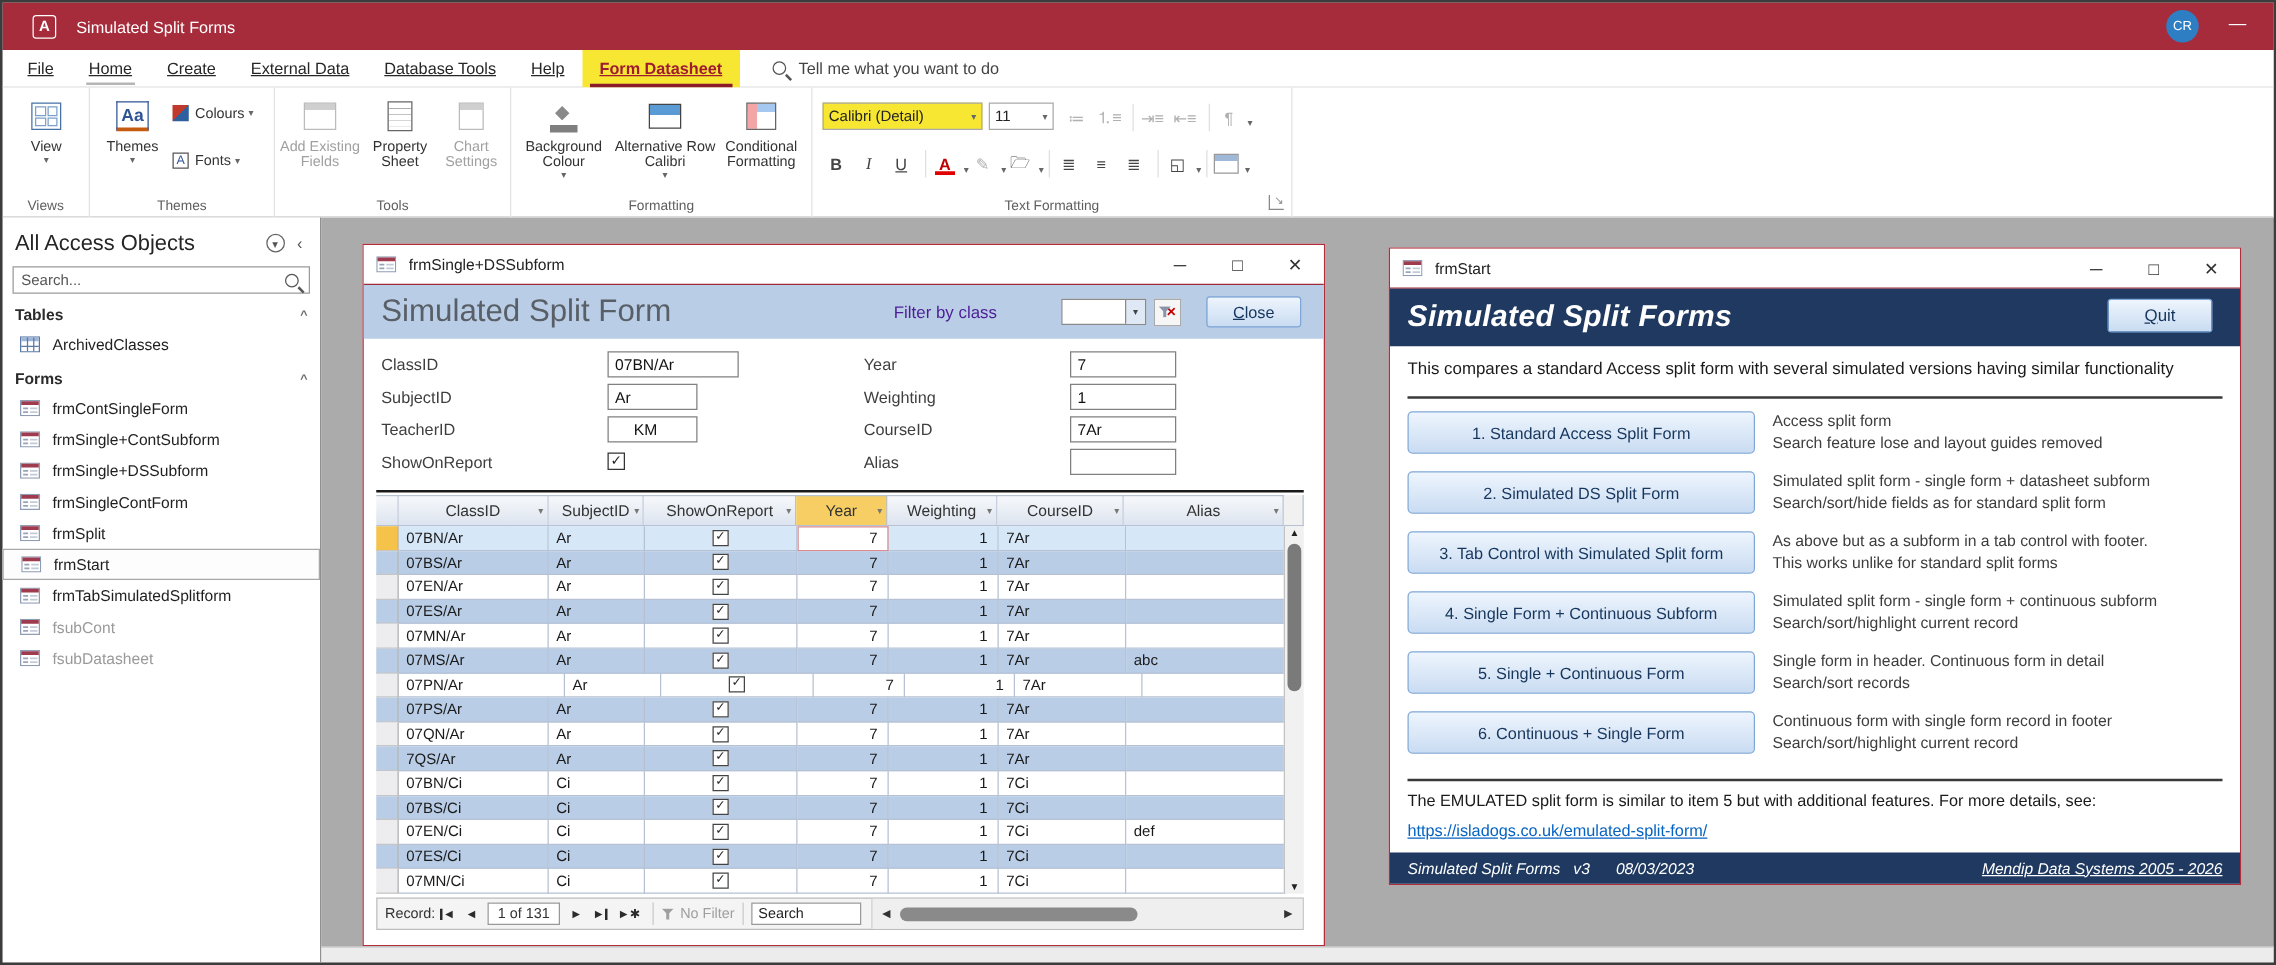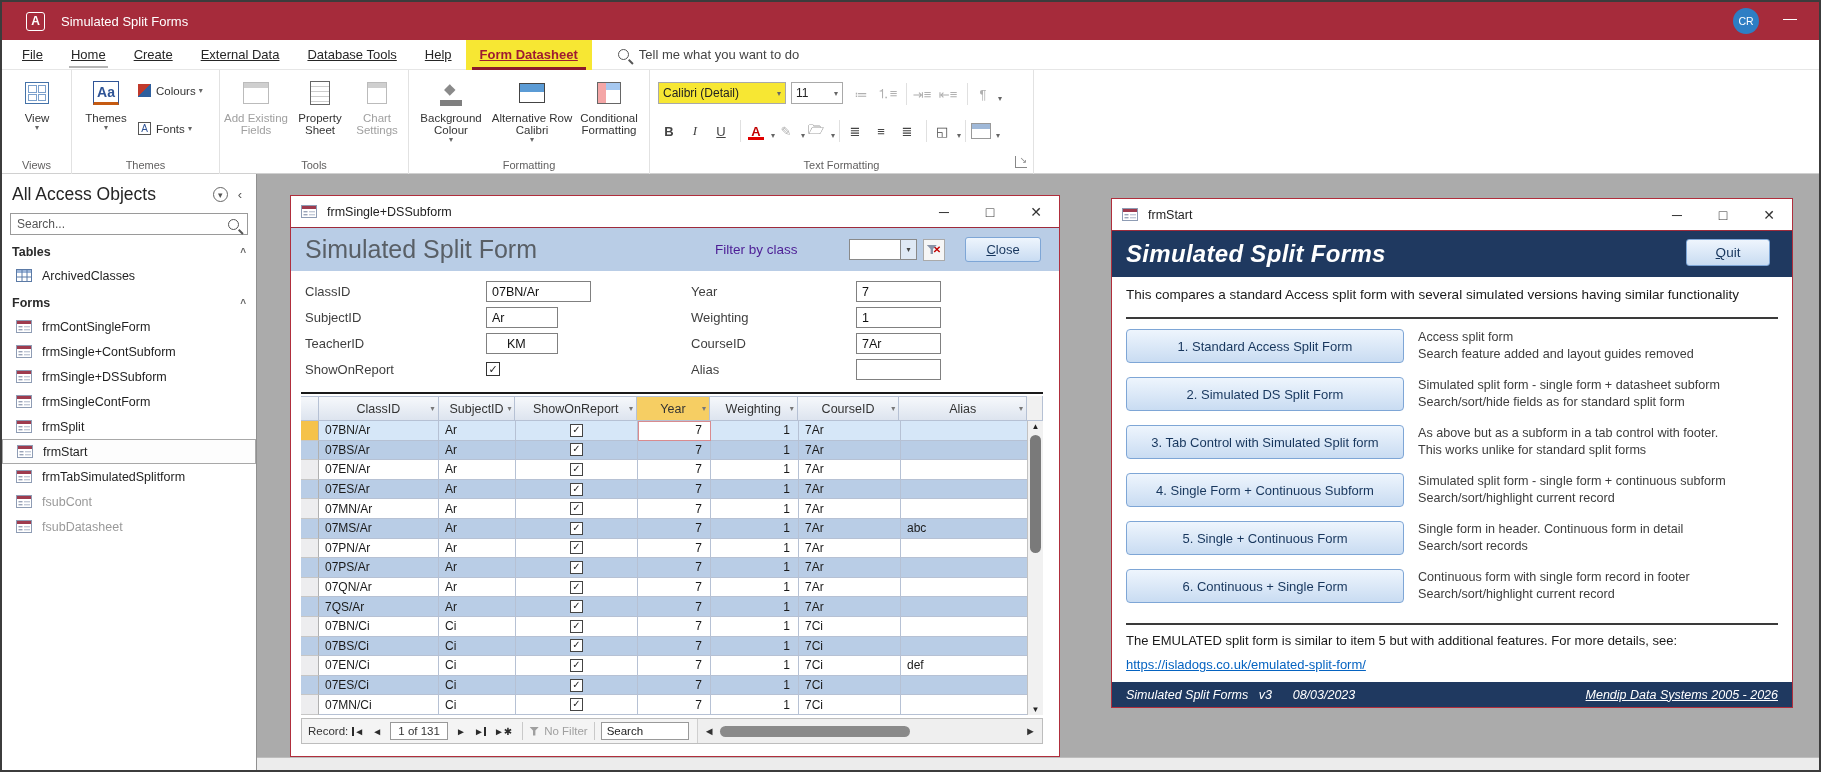--- a/index.html
+++ b/index.html
@@ -589,21 +589,21 @@
             <div class="dcell ctr" style="width: 122px;">
               <span class="mini-check">✓</span>
             </div>
             <div class="dcell num" style="width: 73px;">7</div>
             <div class="dcell num" style="width: 88px;">1</div>
             <div class="dcell txt" style="width: 102px;">7Ar</div>
             <div class="dcell txt" style="width: 128px;">abc</div>
           </div>
           <div class="dsrow">
             <div class="dcell selector" style="width: 18px;"></div>
-            <div class="dcell txt" style="width: 120px;">07PN/Ar</div>
+            <div class="dcell txt" style="width: 133px;">07PN/Ar</div>
             <div class="dcell txt" style="width: 77px;">Ar</div>
             <div class="dcell ctr" style="width: 122px;">
               <span class="mini-check">✓</span>
             </div>
             <div class="dcell num" style="width: 73px;">7</div>
             <div class="dcell num" style="width: 88px;">1</div>
             <div class="dcell txt" style="width: 102px;">7Ar</div>
             <div class="dcell txt" style="width: 128px;"></div>
           </div>
           <div class="dsrow alt">
@@ -754,21 +754,21 @@
       <div class="btn quitbtn" id="quit-btn">
           <span><u>Q</u><span>uit</span></span>
         </div>
     </div>
     <div class="intro">This compares a standard Access split form with several simulated versions having similar functionality</div>
     <div class="hr2" style="top:118px;"></div>
     <div id="w2items">
         <div class="btn w2btn" style="top: 130px;">1. Standard Access Split Form</div>
         <div class="w2desc" style="top: 130px;">
           <div>Access split form</div>
-          <div>Search feature added and layout guides removed</div>
+          <div>Search feature lose and layout guides removed</div>
         </div>
         <div class="btn w2btn" style="top: 178px;">2. Simulated DS Split Form</div>
         <div class="w2desc" style="top: 178px;">
           <div>Simulated split form - single form + datasheet subform</div>
           <div>Search/sort/hide fields as for standard split form</div>
         </div>
         <div class="btn w2btn" style="top: 226px;">3. Tab Control with Simulated Split form</div>
         <div class="w2desc" style="top: 226px;">
           <div>As above but as a subform in a tab control with footer.</div>
           <div>This works unlike for standard split forms</div>

